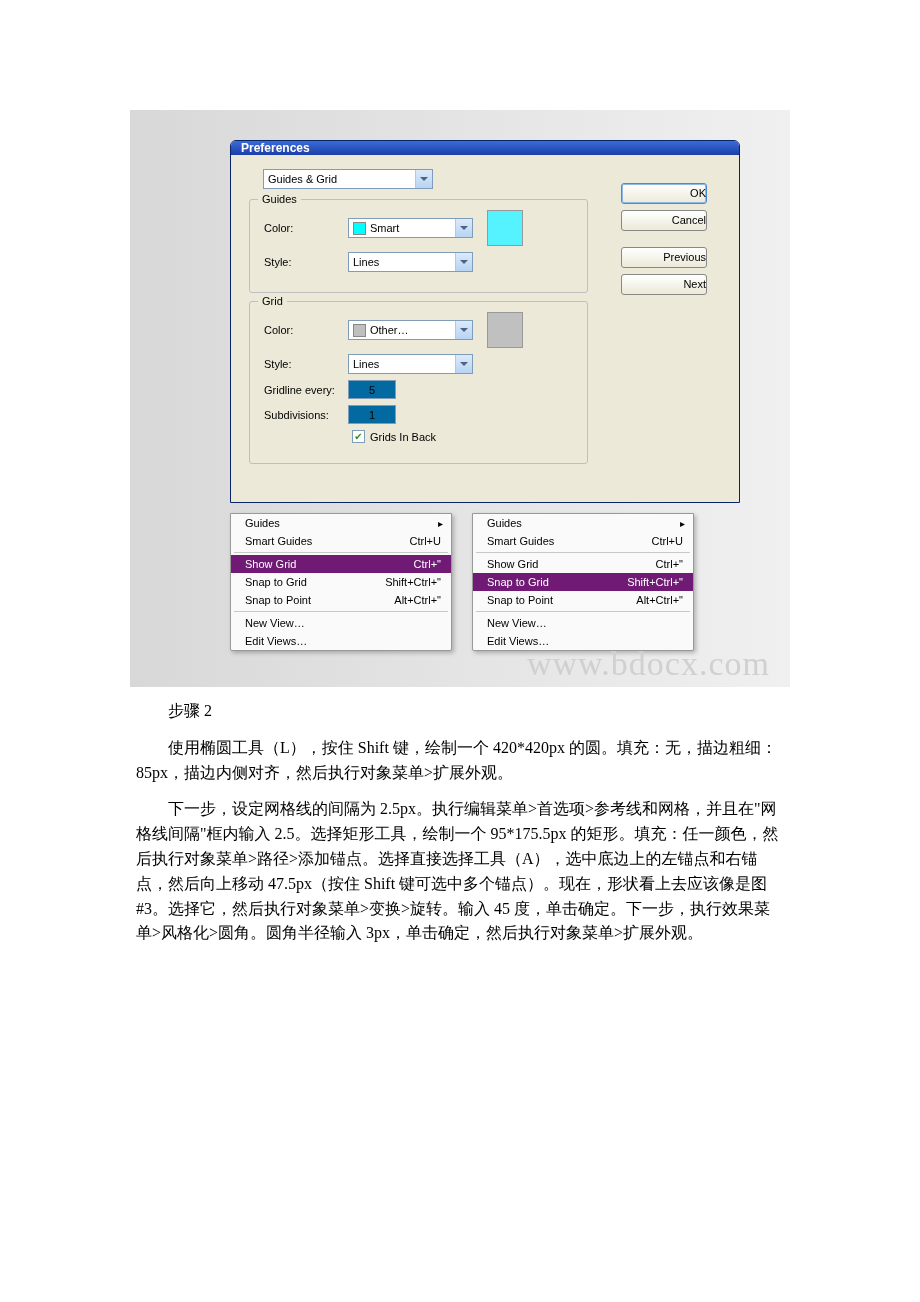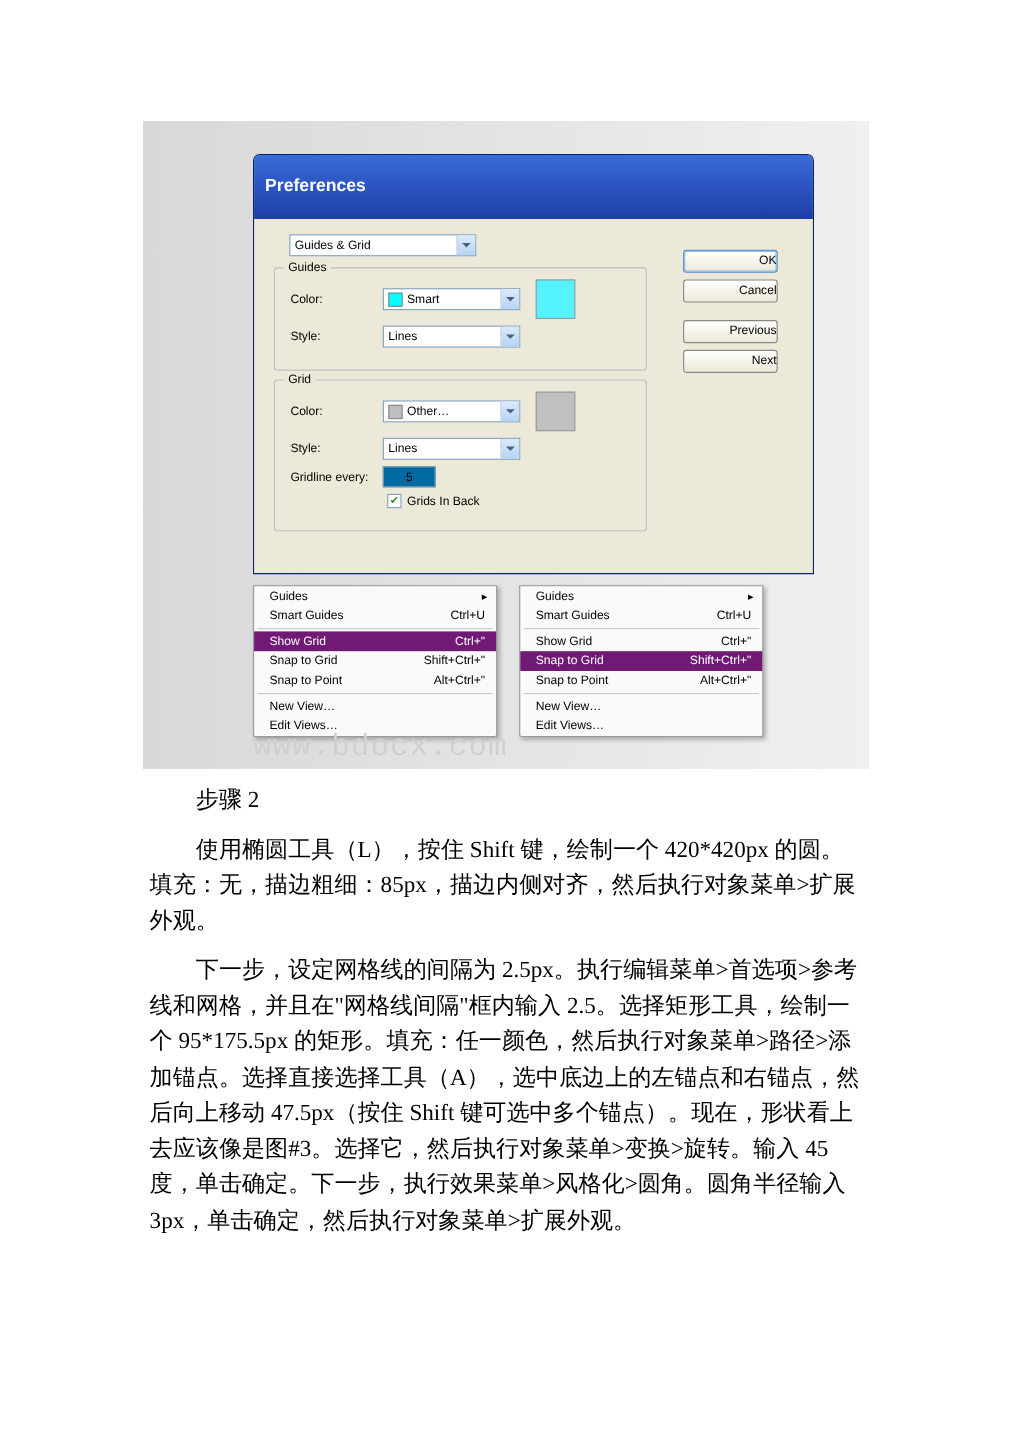--- a/index.html
+++ b/index.html
@@ -1,20 +1,20 @@
 <!DOCTYPE html>
 <html><head>
 <meta charset="utf-8">
 <style>
 *{box-sizing:border-box;margin:0;padding:0}
 body{background:#fff;font-family:Tahoma,Arial,sans-serif;font-size:11px;color:#000;width:920px}
 .page{padding:110px 130px 40px 130px}
 .screenshot{background:linear-gradient(to right,#d8d8d8,#f0f0f0);padding:30px 20px 0 100px;margin-bottom:12px}
 .dialog{background:#ece9d8;border:1px solid #0a246a;border-radius:6px 6px 0 0;width:510px;margin-bottom:10px}
-.titlebar{background:linear-gradient(to bottom,#3a6bd8,#1c3ea8);color:#fff;font-weight:bold;padding:20px 10px;border-radius:5px 5px 0 0;font-size:16px}
+.titlebar{background:linear-gradient(to bottom,#3a6bd8,#1c3ea8);color:#fff;font-weight:bold;padding:0 10px;border-radius:5px 5px 0 0;font-size:12px}
 .dlg-body{padding:14px 18px 30px 18px;display:flex;gap:33px}
 .left-col{flex:1}
 .right-col{width:100px;padding-top:14px}
 .category-select{display:flex;align-items:center;margin-left:14px;margin-bottom:10px}
 .select{background:#fff;border:1px solid #7f9db9;height:20px;display:flex;align-items:center;padding:0 4px;position:relative;font-size:11px}
 .select.w170{width:170px}
 .select.w125{width:125px}
 .dd-btn{position:absolute;right:0;top:0;width:17px;height:18px;background:linear-gradient(#dbeaf9,#b7d4f3);border-left:1px solid #b4c8e0;display:flex;align-items:center;justify-content:center}
 .dd-btn:after{content:"";border:4px solid transparent;border-top-color:#4d6185;margin-top:3px}
 .fieldset{border:1px solid #bfbfbf;border-radius:3px;padding:10px 14px 14px 14px;margin-bottom:8px;position:relative}
@@ -31,22 +31,22 @@
 .checkbox{width:13px;height:13px;border:1px solid #7f9db9;background:#fff;display:inline-flex;align-items:center;justify-content:center;margin-right:5px;color:#2d8b2d;font-size:10px;line-height:1}
 .btn{display:block;width:86px;height:21px;background:linear-gradient(#fff,#ece9d8);border:1px solid #888;border-radius:3px;text-align:right;line-height:19px;font-size:11px;margin-bottom:6px}
 .btn.focus{border:1px solid #4a8ad4;box-shadow:0 0 0 1px #8ab9ea inset}
 .menus{display:flex;gap:20px;margin-left:0}
 .menu{width:222px;background:#fafafa;border:1px solid #999;border-radius:0 0 2px 2px;box-shadow:2px 2px 4px rgba(0,0,0,0.25);font-size:11px}
 .menu-item{display:flex;justify-content:space-between;padding:3px 10px 3px 14px;align-items:center}
 .menu-item.sub{padding-right:8px}
 .menu-item.hi{background:#701a75;color:#fff}
 .menu-sep{height:1px;background:#c8c8c8;margin:2px 3px}
 .arrow:after{content:"▸";font-size:10px}
-.watermark{text-align:left;font-size:28px;color:#d0d0d0;font-family:Liberation Mono, monospace;letter-spacing:1px;margin-top:-6px;padding-bottom:4px}
-.body-text{font-family:"Songti SC","SimSun","Times New Roman",serif;font-size:21px;line-height:1.55;padding:0 6px}
+.watermark{text-align:right;font-size:34px;color:#d0d0d0;font-family:Liberation Serif, serif;letter-spacing:1px;margin-top:-6px;padding-bottom:4px}
+.body-text{font-family:"Songti SC","SimSun","Times New Roman",serif;font-size:16px;line-height:1.55;padding:0 6px}
 .body-text p{margin-bottom:12px;text-indent:2em}
 </style>
 </head>
 <body>
 
 <div class="page">
 <div class="screenshot">
 
   <div class="dialog">
     <div class="titlebar">Preferences</div>
@@ -93,20 +93,24 @@
           <div class="row">
             <span class="lbl">Style:</span>
             <div class="select w125">
               <span>Lines</span>
               <span class="dd-btn"></span>
             </div>
           </div>
           <div class="row">
             <span class="lbl">Gridline every:</span>
             <input class="text-input" value="5 px" style="">
+          </div>
+          <div class="row">
+            <span class="lbl">Subdivisions:</span>
+            <input class="text-input" value="1" style="">
           </div>
           <div class="row" style="margin-left:88px">
             <span class="checkbox">✔</span>
             <span>Grids In Back</span>
           </div>
         </div>
       </div>
 
       <div class="right-col">
         <div class="btn focus">OK</div>

